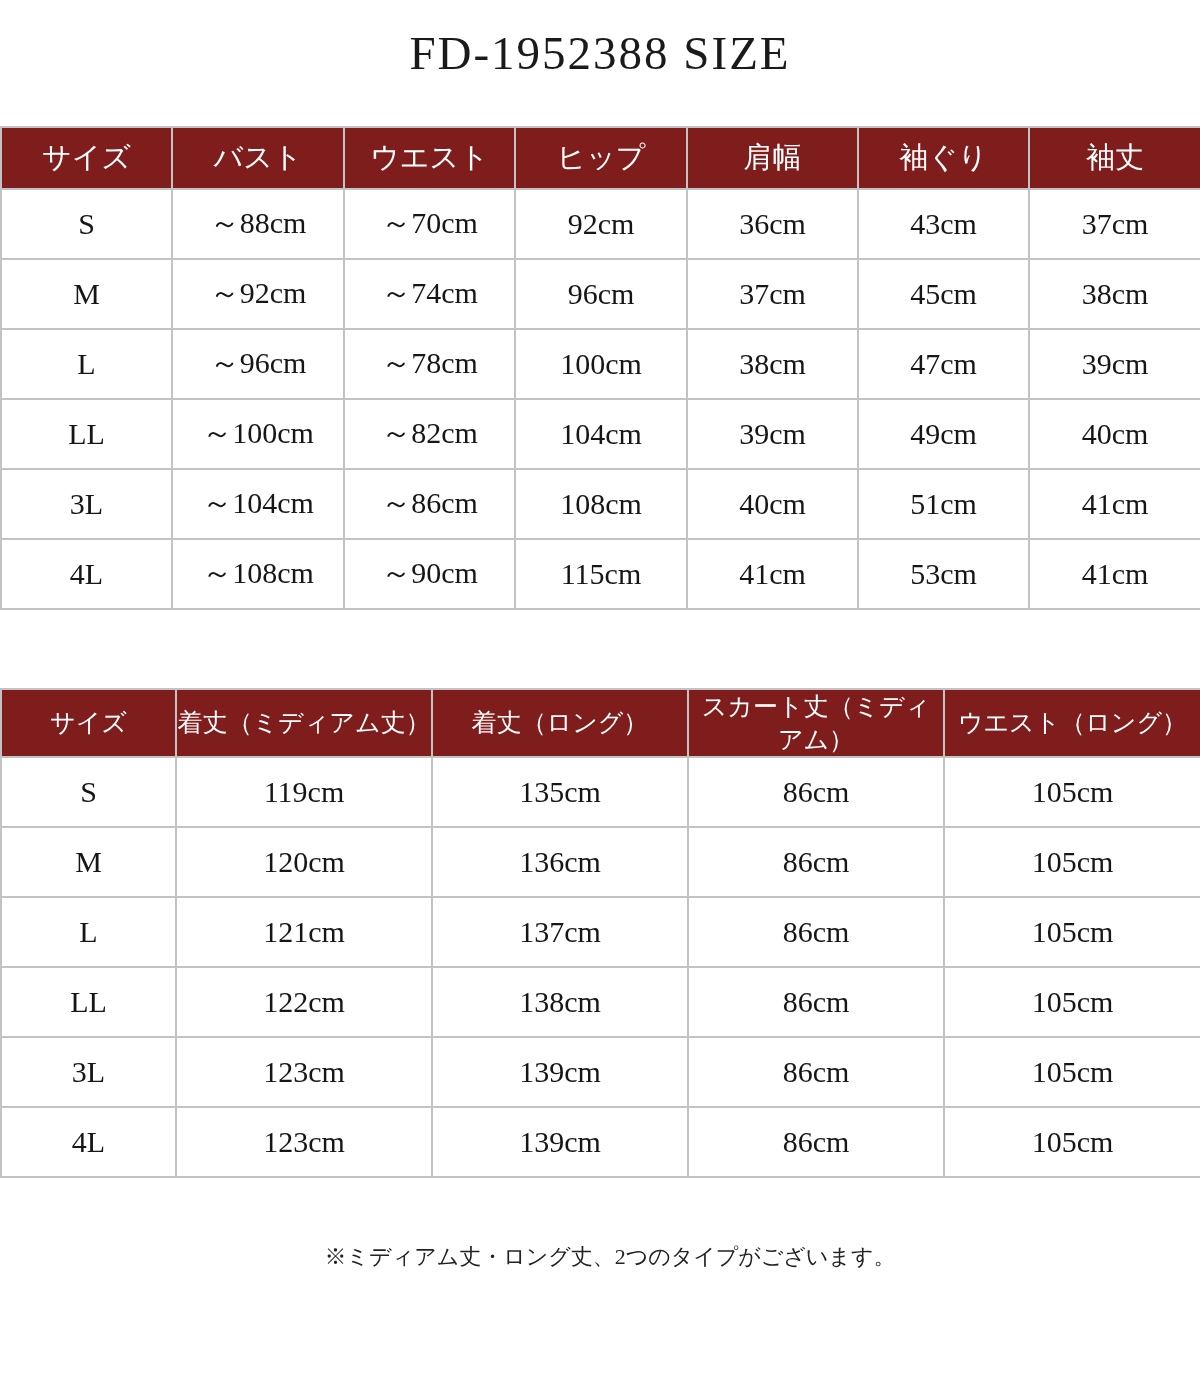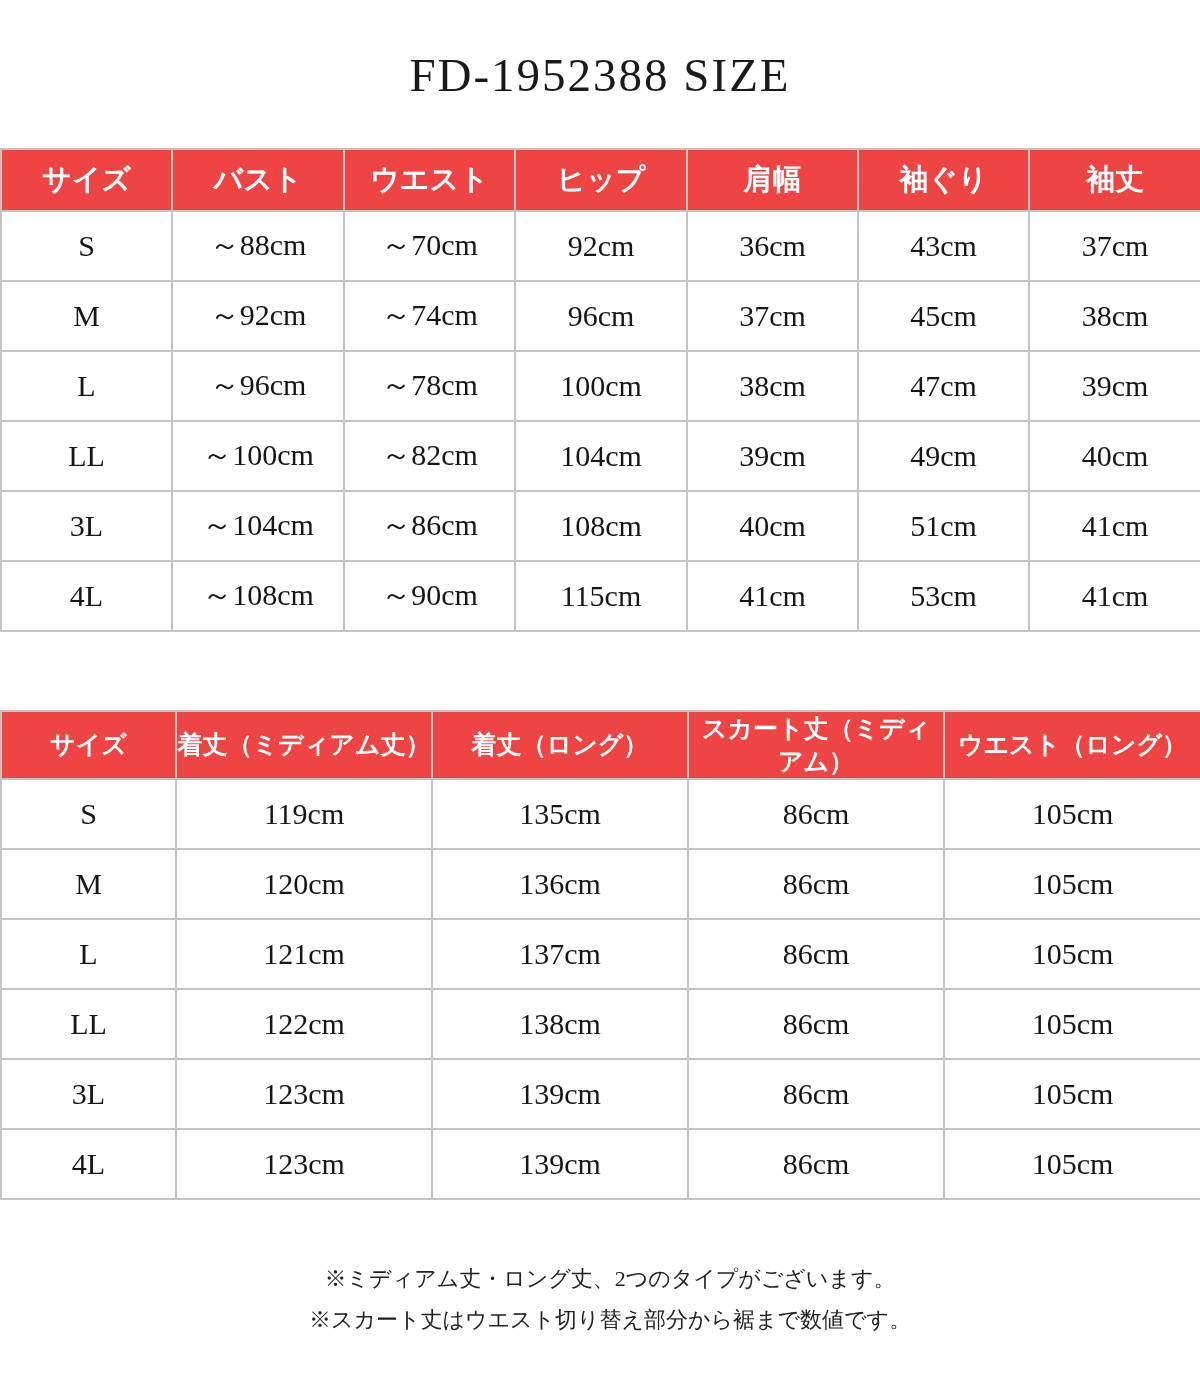--- a/index.html
+++ b/index.html
@@ -5,21 +5,21 @@
   * { margin: 0; padding: 0; box-sizing: border-box; }
   html, body {
     width: 1200px;
     background: #ffffff;
     font-family: "Liberation Serif", "DejaVu Serif", serif;
     color: #111111;
   }
   body { min-height: 1400px; }
 
   .page-title {
-    padding-top: 46px;
+    padding-top: 24px;
     text-align: center;
     font-size: 47px;
     letter-spacing: 2px;
     font-weight: 400;
     color: #1a1a1a;
     line-height: 1.25;
   }
 
   table {
     width: 1200px;
@@ -29,23 +29,23 @@
   .table-1 { margin-top: 43px; }
   .table-2 { margin-top: 78px; }
 
   th, td {
     border: 2px solid #c3c3c3;
     text-align: center;
     vertical-align: middle;
   }
 
   th {
-    background: #ef4444;
+    background: #7f1d1d;
     color: #ffffff;
-    font-weight: 700;
+    font-weight: 400;
     height: 62px;
   }
   .table-1 th {
     font-size: 29px;
     font-family: "Liberation Serif", "DejaVu Serif", serif;
   }
   .table-2 th {
     font-size: 25px;
     height: 58px;
     font-family: "Liberation Sans", "DejaVu Sans", sans-serif;
@@ -211,14 +211,13 @@
       <td>123cm</td>
       <td>139cm</td>
       <td>86cm</td>
       <td>105cm</td>
     </tr>
   </tbody>
 </table>
 
 <div class="notes">
   <div class="note-line">※ミディアム丈・ロング丈、2つのタイプがございます。</div>
-  <div class="note-line">※スカート丈はウエスト切り替え部分から裾まで数値です。</div>
 </div>
 
 </body></html>

